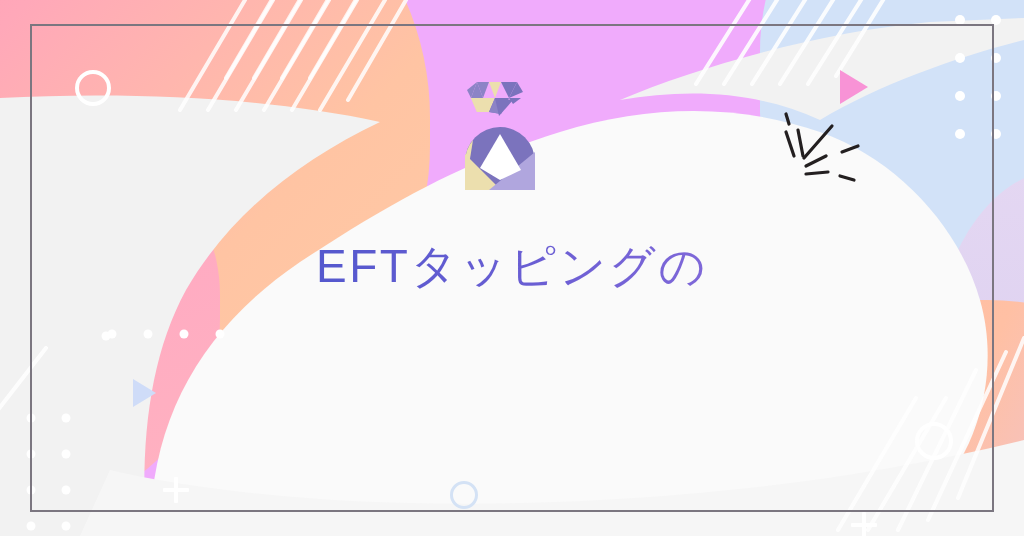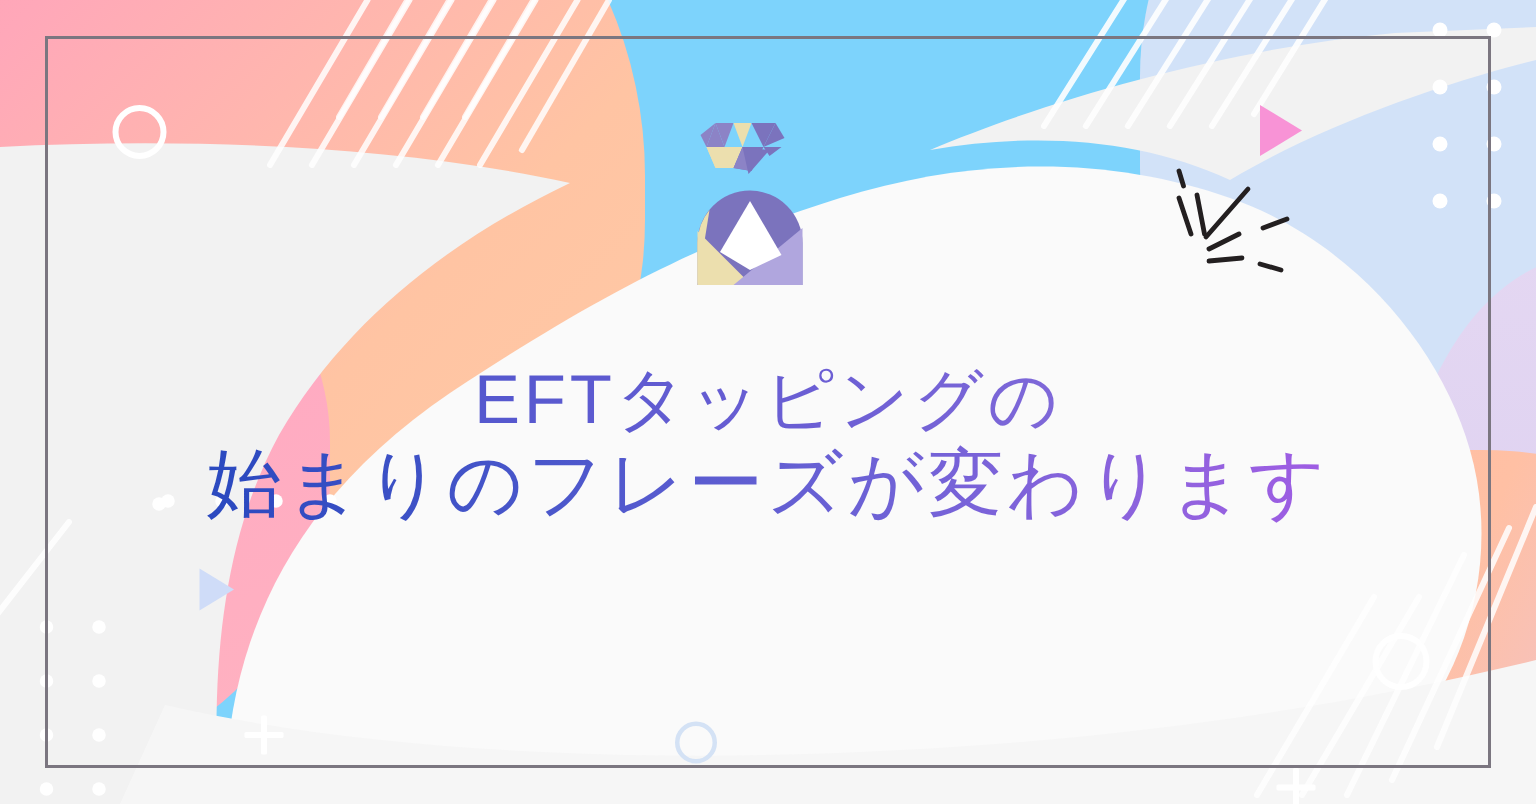--- a/index.html
+++ b/index.html
@@ -10,21 +10,21 @@
   }
   body {
     font-family: "Liberation Sans", "DejaVu Sans", sans-serif;
   }
 
   .banner {
     position: relative;
     width: 1024px;
     height: 536px;
     overflow: hidden;
-    background: #7dd3fc;
+    background: #f0abfc;
   }
 
   
   .bg-layer {
     position: absolute;
     inset: 0;
     overflow: hidden;
   }
 
   .blob {
@@ -426,16 +426,15 @@
         <path d="M 10 122 L 10 94 A 35 35 0 0 1 18 72 L 10 122 Z" fill="#ecdfae"></path>
         <path d="M 10 122 L 10 86 L 46 122 Z" fill="#ecdfae"></path>
         <path d="M 80 122 L 80 84 L 34 122 Z" fill="#b0a6de"></path>
         <polygon points="45,66 66,102 45,112 25,100" fill="#ffffff"></polygon>
       </g>
     </svg>
   </div>
 
   <h1 class="headline">
     <span class="line line-1">EFTタッピングの</span>
-    <span class="line line-2">始まりのフレーズが変わります</span>
   </h1>
 
 </div>
 
 </body></html>

